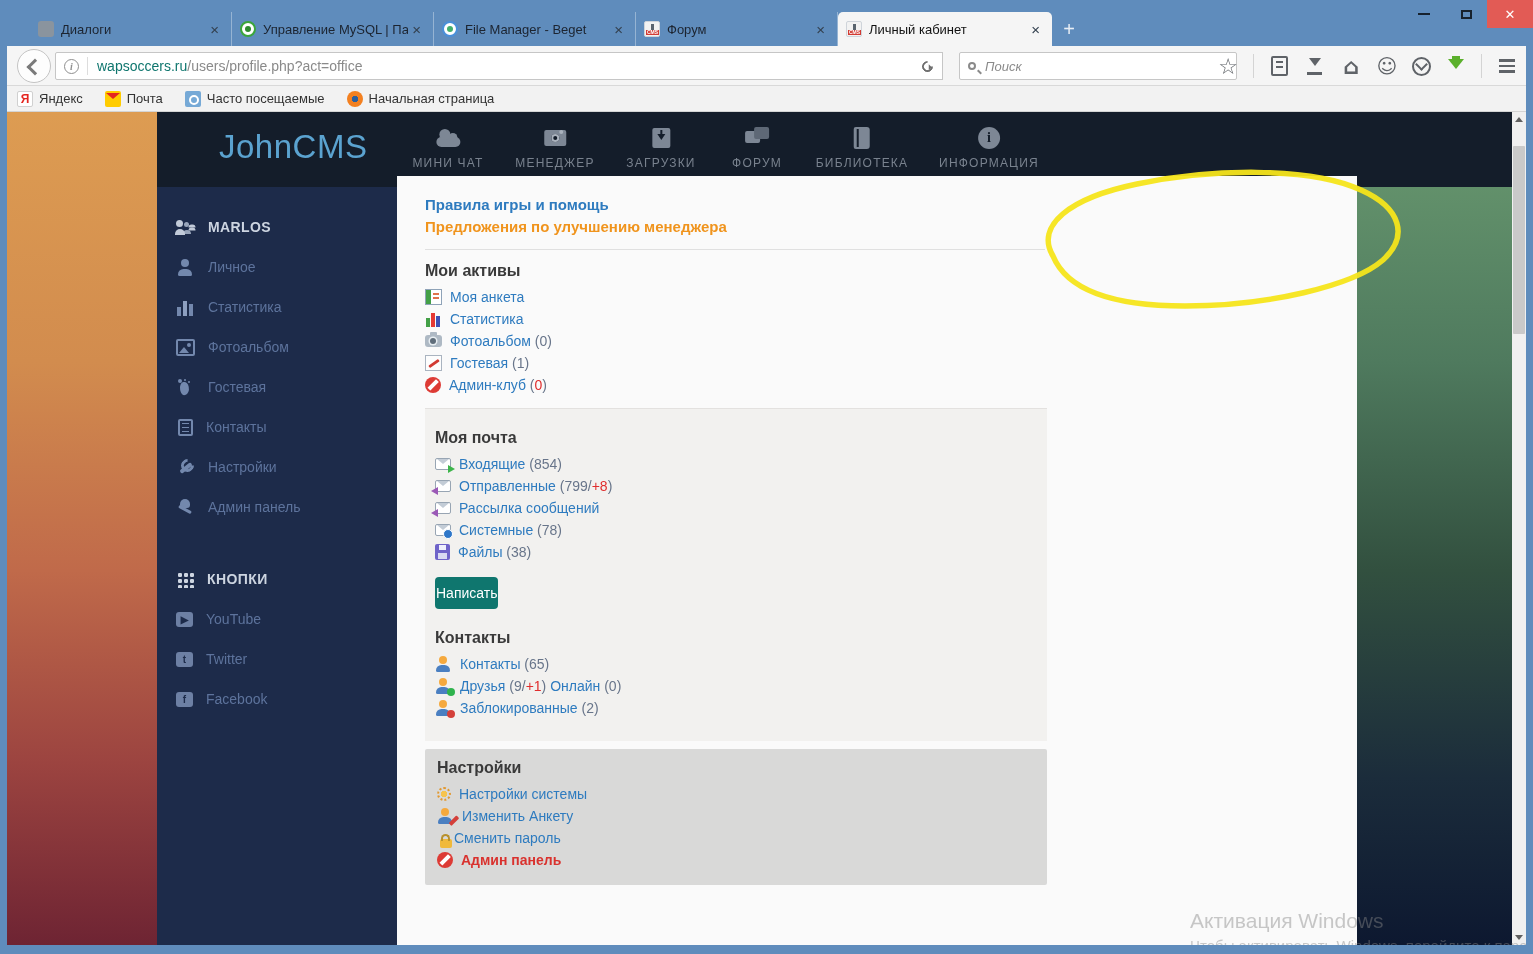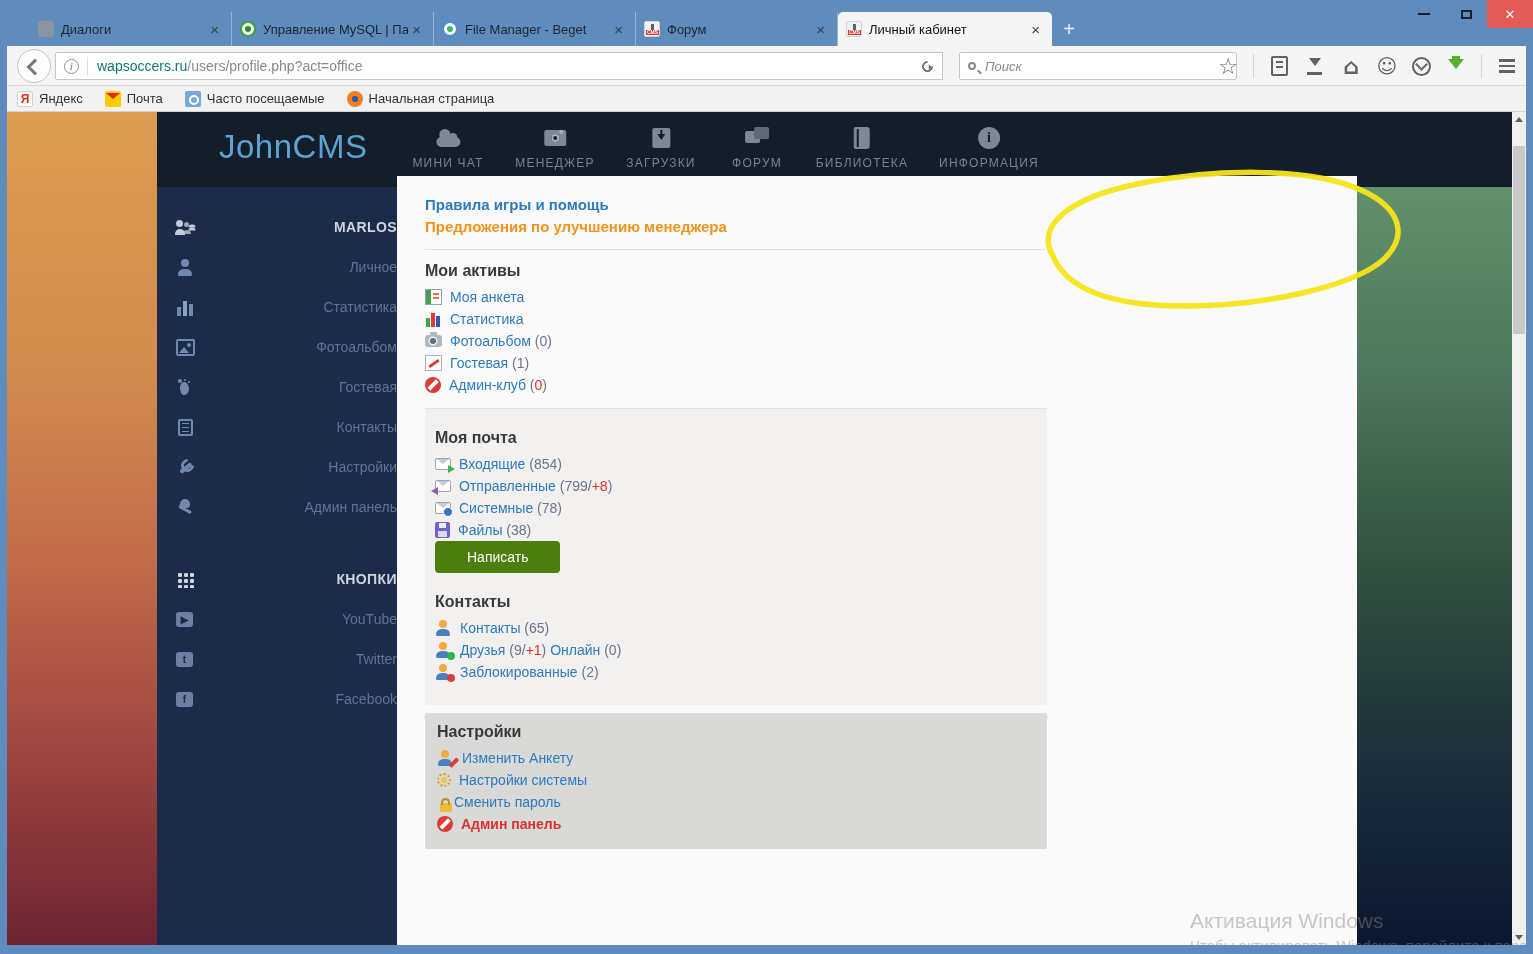--- a/index.html
+++ b/index.html
@@ -103,21 +103,21 @@
   .hic-info::after{content:"i";position:absolute;left:0;top:3px;width:30px;text-align:center;color:#141d2a;font:bold 14px/20px "Liberation Serif",serif;}
 
   .footer-bar{position:absolute;left:1051px;top:88px;width:299px;height:42px;background:#1b2534;color:#8f99a8;font-size:13.5px;display:flex;align-items:center;padding:0 14px;}
   .online{margin-left:auto;color:#fff;display:flex;align-items:center;gap:6px;font-size:14px;}
   .users-ic{width:18px;height:12px;position:relative;}
   .users-ic::before{content:"";position:absolute;left:1px;top:0;width:6px;height:6px;border-radius:50%;background:#fff;box-shadow:8px 0 0 #fff;}
   .users-ic::after{content:"";position:absolute;left:0;bottom:-1px;width:8px;height:5px;border-radius:4px 4px 0 0;background:#fff;box-shadow:8px 0 0 #fff;}
 
   
   .sidebar{position:absolute;left:150px;top:75px;width:240px;height:758px;background:#1d2b4a;color:#5d739c;font-size:14px;}
-  .sb-row{display:flex;align-items:center;height:40px;padding-left:19px;justify-content:space-between;}
+  .sb-row{display:flex;align-items:center;height:40px;padding-left:19px;}
   .sb-head{color:#cdd5e1;font-weight:bold;font-size:14px;letter-spacing:.4px;}
   .sb-head.first{margin-top:20px;}
   .sb-gap{height:32px;}
   .sb-row a{color:#5d739c;text-decoration:none;}
   .sic{width:19px;height:17px;margin-right:13px;position:relative;flex:none;}
   .sic-users::before{content:"";position:absolute;left:0;top:1px;width:7px;height:7px;border-radius:50%;background:#c2cbd9;box-shadow:7px 1px 0 -1px #98a5ba;}
   .sic-users::after{content:"";position:absolute;left:-1px;bottom:1px;width:10px;height:6px;border-radius:5px 5px 0 0;background:#c2cbd9;box-shadow:7px 0 0 -1px #98a5ba,12px -6px 0 -1.5px #c2cbd9,12px -3px 0 -1.5px #c2cbd9;}
   .sic-person::before{content:"";position:absolute;left:5px;top:0;width:8px;height:8px;border-radius:50%;background:#7388ad;}
   .sic-person::after{content:"";position:absolute;left:2px;bottom:0;width:14px;height:7px;border-radius:7px 7px 2px 2px;background:#7388ad;}
   .sic-stats{background:linear-gradient(#7388ad,#7388ad) 1px bottom/4px 9px no-repeat,linear-gradient(#8d9fc0,#8d9fc0) 7px bottom/4px 15px no-repeat,linear-gradient(#7388ad,#7388ad) 13px bottom/4px 12px no-repeat;}
@@ -140,21 +140,21 @@
   .toplink{display:block;height:22px;font-size:15px;font-weight:bold;text-decoration:none;}
   .toplink.blue{color:#2e7bbf;}
   .toplink.orange{color:#f0941d;}
   .divider{width:620px;border-top:1px solid #e0e0e0;margin-top:9px;}
   .h-sec{font-size:16px;font-weight:bold;color:#3a3a3a;height:24px;margin-top:12px;}
   .row{display:flex;align-items:center;height:22px;font-size:14px;}
   .row a{color:#2e7bbf;text-decoration:none;}
   .cnt{color:#68758a;white-space:pre;}
   .redtxt{color:#e02d2d;white-space:pre;}
   .panel1{width:622px;margin-top:12px;background:#f2f1ef;border-top:1px solid #e3e1df;padding:8px 0 22px 10px;}
-  .btn-compose{display:inline-block;background:#4d7c0f;color:#fff;font-size:14px;border:none;border-radius:4px;padding:8px 32px;}
+  .btn-compose{display:inline-block;margin-top:14px;background:#0f766e;color:#fff;font-size:14px;border:none;border-radius:4px;padding:8px 1px;}
   .panel2{width:622px;margin-top:8px;background:#d9d9d8;border-radius:2px;padding:8px 0 14px 12px;}
   .panel2 .h-sec{margin-top:2px;}
   .link-danger{color:#d9322e !important;font-weight:bold;}
 
   
   .ic{display:inline-flex;width:17px;height:16px;margin-right:8px;position:relative;flex:none;}
   .ic-anketa{background:#fff;border:1px solid #8fa3b8;}
   .ic-anketa::before{content:"";position:absolute;left:0;top:0;bottom:0;width:5px;background:#43a047;}
   .ic-anketa::after{content:"";position:absolute;right:2px;top:3px;width:6px;height:8px;background:repeating-linear-gradient(#e0734a 0 2px,transparent 2px 4px);}
   .ic-stats{background:linear-gradient(#43a047,#43a047) 1px bottom/4px 9px no-repeat,linear-gradient(#e53935,#e53935) 6px bottom/4px 14px no-repeat,linear-gradient(#3f51b5,#3f51b5) 11px bottom/4px 11px no-repeat;}
@@ -417,20 +417,24 @@
           <span class="cnt"> (854)</span>
         </div>
         <div class="row">
           <span class="ic ic-env b-purple"></span>
           <a href="#">Отправленные</a>
           <span class="cnt"> (799/</span>
             <span class="redtxt">+8</span>
             <span class="cnt">)</span>
         </div>
         <div class="row">
+          <span class="ic ic-env b-purple"></span>
+          <a href="#">Рассылка сообщений</a>
+        </div>
+        <div class="row">
           <span class="ic ic-env b-info"></span>
           <a href="#">Системные</a>
           <span class="cnt"> (78)</span>
         </div>
         <div class="row">
           <span class="ic ic-floppy"></span>
           <a href="#">Файлы</a>
           <span class="cnt"> (38)</span>
         </div>
         <button class="btn-compose">Написать</button>
@@ -457,30 +461,30 @@
               <i class="badge b-blk"></i>
             </span>
           <a href="#">Заблокированные</a>
           <span class="cnt"> (2)</span>
         </div>
       </div>
 
       <div class="panel2">
         <div class="h-sec">Настройки</div>
         <div class="row">
+          <span class="ic ic-gear"></span>
+          <a href="#">Настройки системы</a>
+        </div>
+        <div class="row">
           <span class="ic ic-person">
               <i class="badge b-pen"></i>
             </span>
           <a href="#">Изменить Анкету</a>
         </div>
         <div class="row">
-          <span class="ic ic-gear"></span>
-          <a href="#">Настройки системы</a>
-        </div>
-        <div class="row">
           <span class="ic ic-lock"></span>
           <a href="#">Сменить пароль</a>
         </div>
         <div class="row">
           <span class="ic ic-noentry"></span>
           <a href="#" class="link-danger">Админ панель</a>
         </div>
       </div>
 
     </div>

